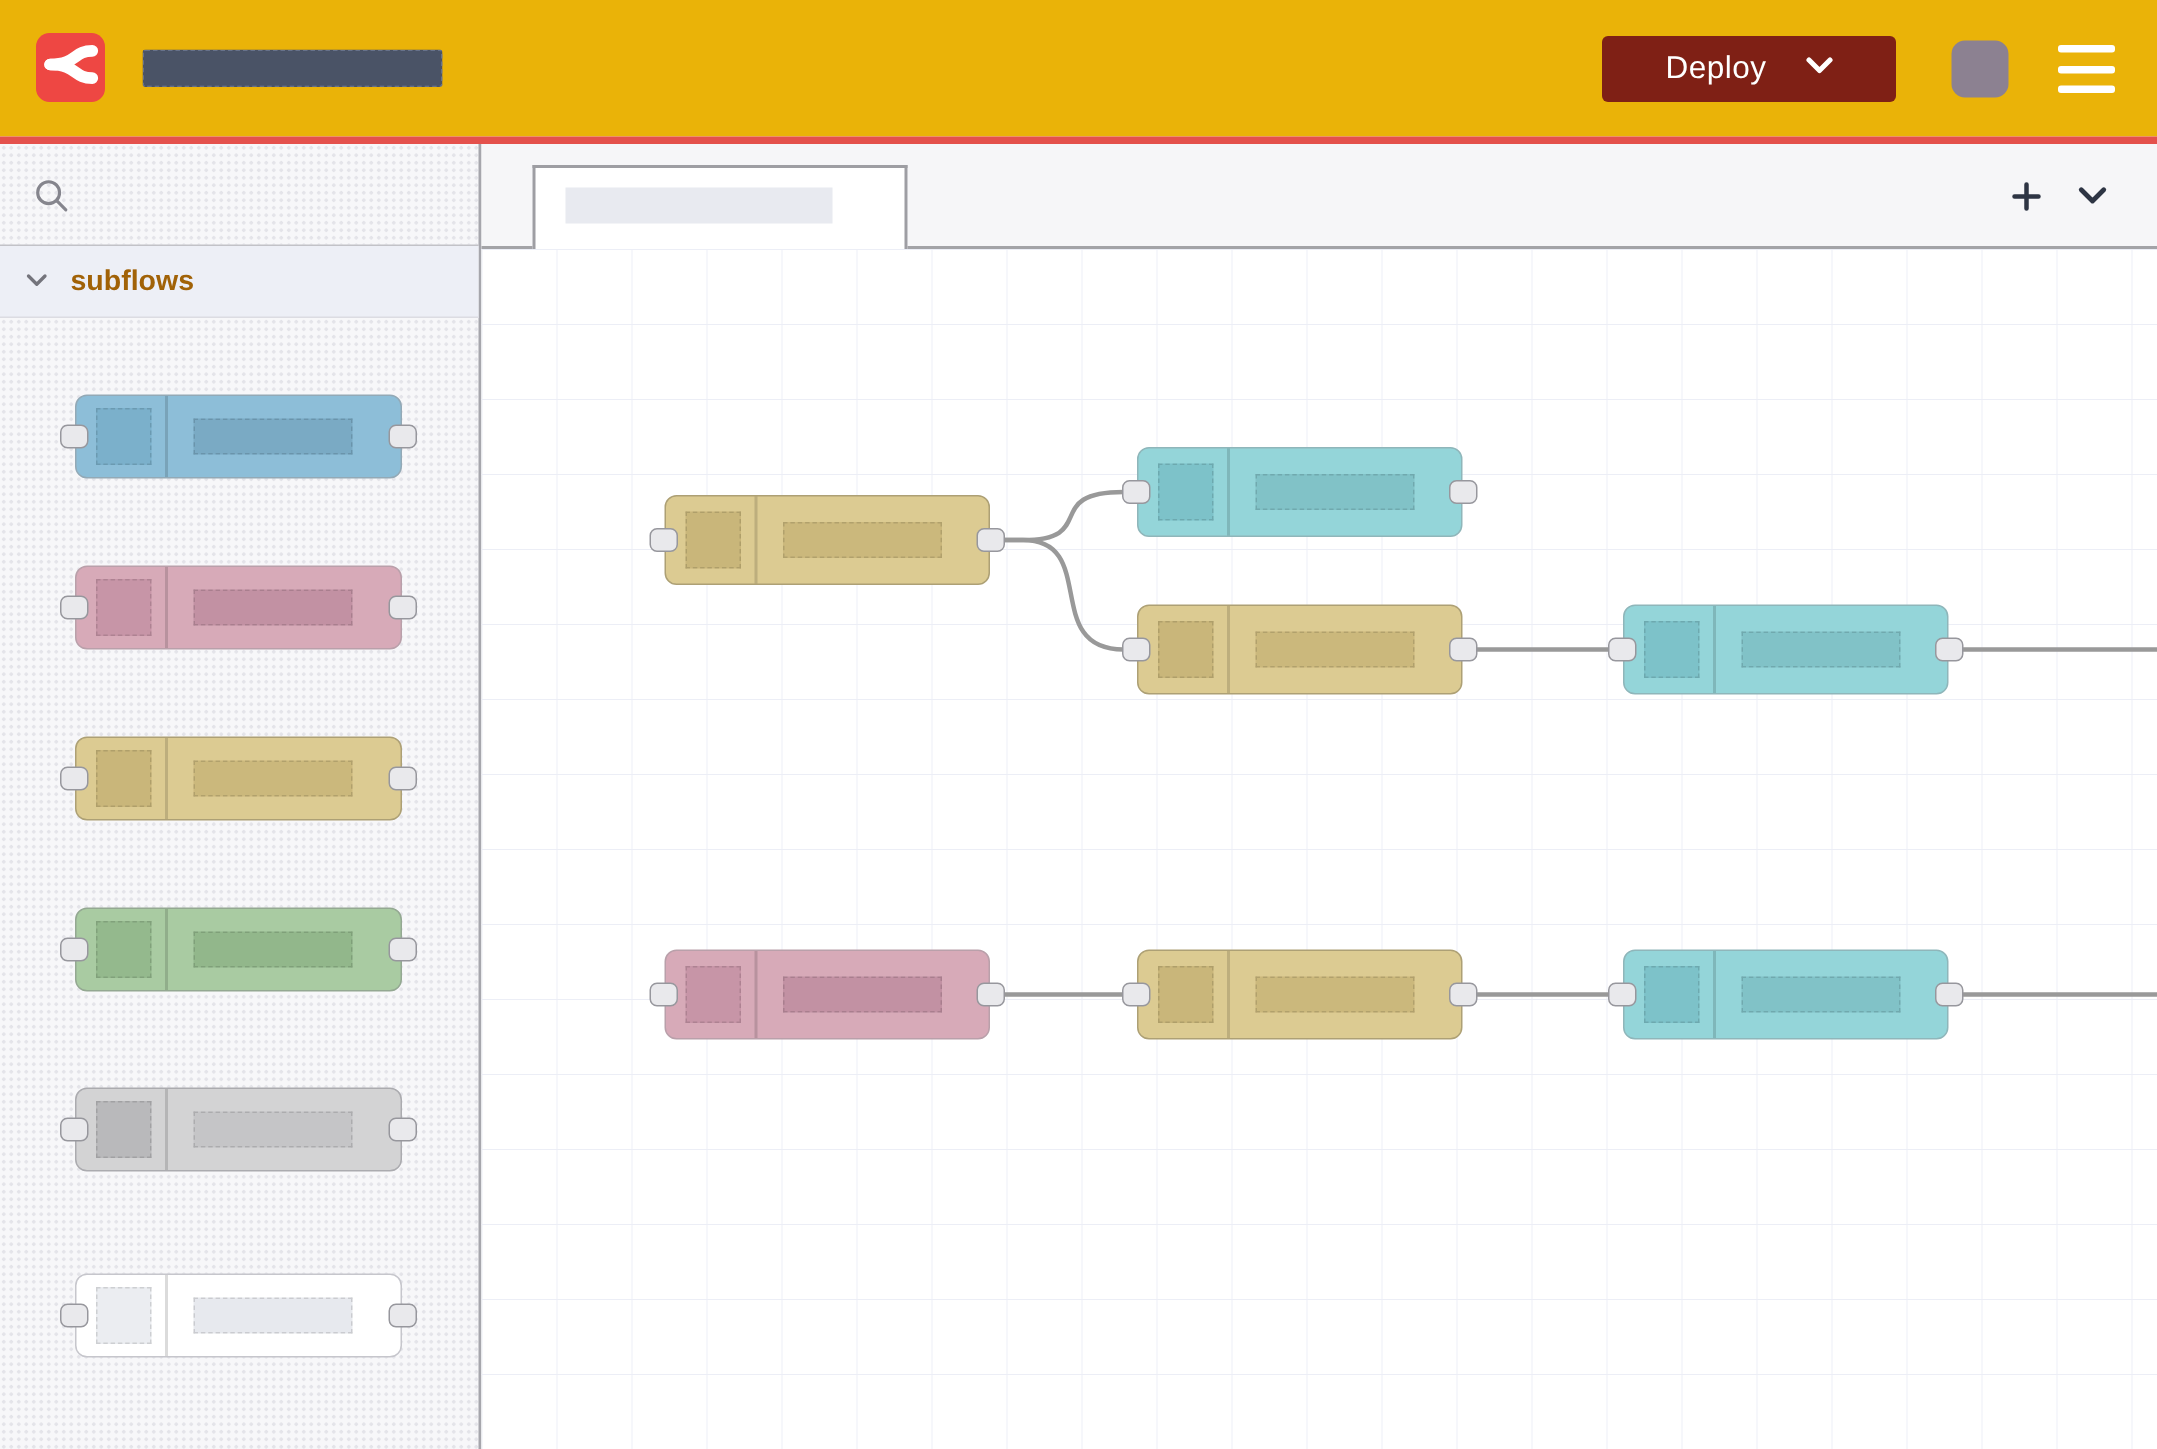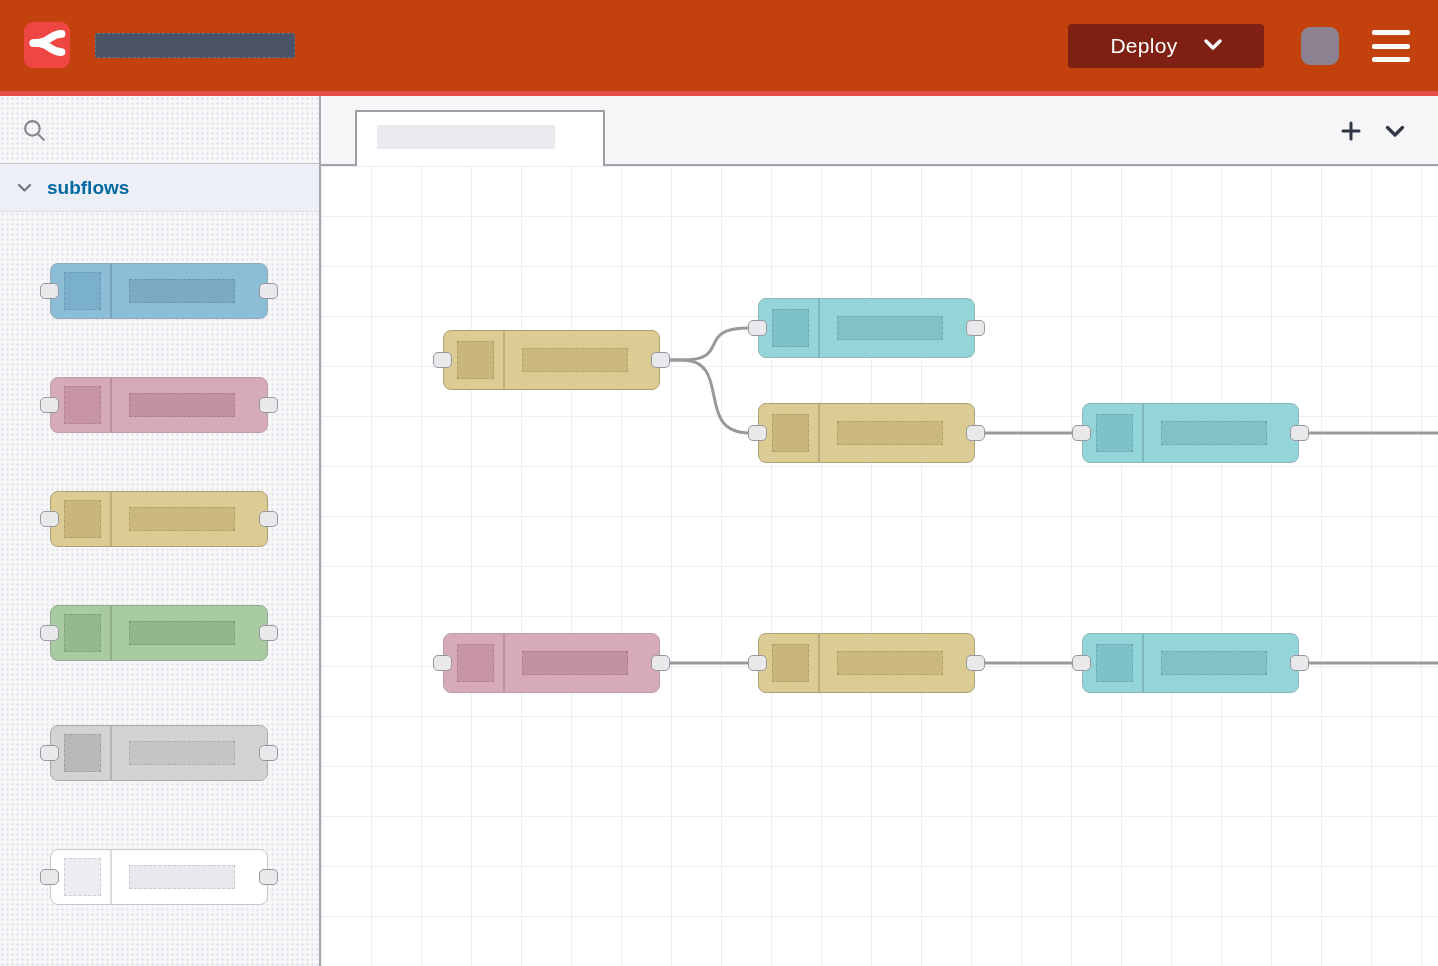--- a/index.html
+++ b/index.html
@@ -26,21 +26,21 @@
   
   .sidebar{position:absolute;left:0;top:96px;width:319px;height:870px;background:#f7f7f9;
         border-right:2px solid #a6a6ac;box-sizing:content-box;}
   .dotted{background-image:radial-gradient(circle, rgba(110,110,135,.14) 1px, transparent 1.2px);
         background-size:5px 5px;}
   .search-band{position:absolute;left:0;top:0;width:319px;height:68px;border-bottom:1px solid #c2c2c7;box-sizing:border-box;}
   .search-icon{position:absolute;left:22px;top:22px;}
   .subflows-band{position:absolute;left:0;top:68px;width:319px;height:48px;background:#edeff6;
         border-bottom:1px solid #dcdce2;display:flex;align-items:center;gap:15px;padding-left:17px;
         box-sizing:border-box;cursor:pointer;}
-  .subflows-label{font-size:19px;font-weight:600;color:#0369a1;}
+  .subflows-label{font-size:19px;font-weight:600;color:#a16207;}
   .palette{position:absolute;left:0;top:116px;width:319px;height:754px;}
 
   
   .node{position:absolute;border-radius:8px;box-sizing:border-box;cursor:pointer;}
   .n-icon{position:absolute;left:13px;top:50%;transform:translateY(-50%);width:37px;height:38px;
         border:1px dashed rgba(0,0,0,.12);box-sizing:border-box;}
   .n-div{position:absolute;left:59px;top:0;bottom:0;width:1.5px;background:rgba(0,0,0,.14);}
   .n-label{position:absolute;left:78px;top:50%;transform:translateY(-50%);width:106px;height:24px;
         border:1px dashed rgba(0,0,0,.12);box-sizing:border-box;}
   .f-node .n-label{width:106px;}
@@ -61,21 +61,21 @@
   .grid{position:absolute;left:0;top:70px;width:1117px;height:800px;background-color:#ffffff;
         background-image:linear-gradient(to right,#eceef6 1px,transparent 1px),
                          linear-gradient(to bottom,#eceef6 1px,transparent 1px);
         background-size:50px 50px;}
   .wires{position:absolute;left:0;top:0;z-index:1;}
   .f-node{z-index:2;}
 </style>
 </head>
 <body>
 
-<div class="header" style="background: #c2410c;">
+<div class="header" style="background: #eab308;">
   <div class="logo" style="background: rgb(238, 71, 67);">
     <span>
       <svg width="40" height="40" viewBox="0 0 44 44" fill="none">
         <path d="M38 12 C 24 12 27 22 7 22" stroke="#ffffff" stroke-width="8.5" stroke-linecap="round"></path>
         <path d="M38 32 C 24 32 27 22 7 22" stroke="#ffffff" stroke-width="8.5" stroke-linecap="round"></path>
       </svg>
     </span>
   </div>
   <div class="title-ph"></div>
   <div class="deploy" style="background: rgb(127, 32, 21);">

